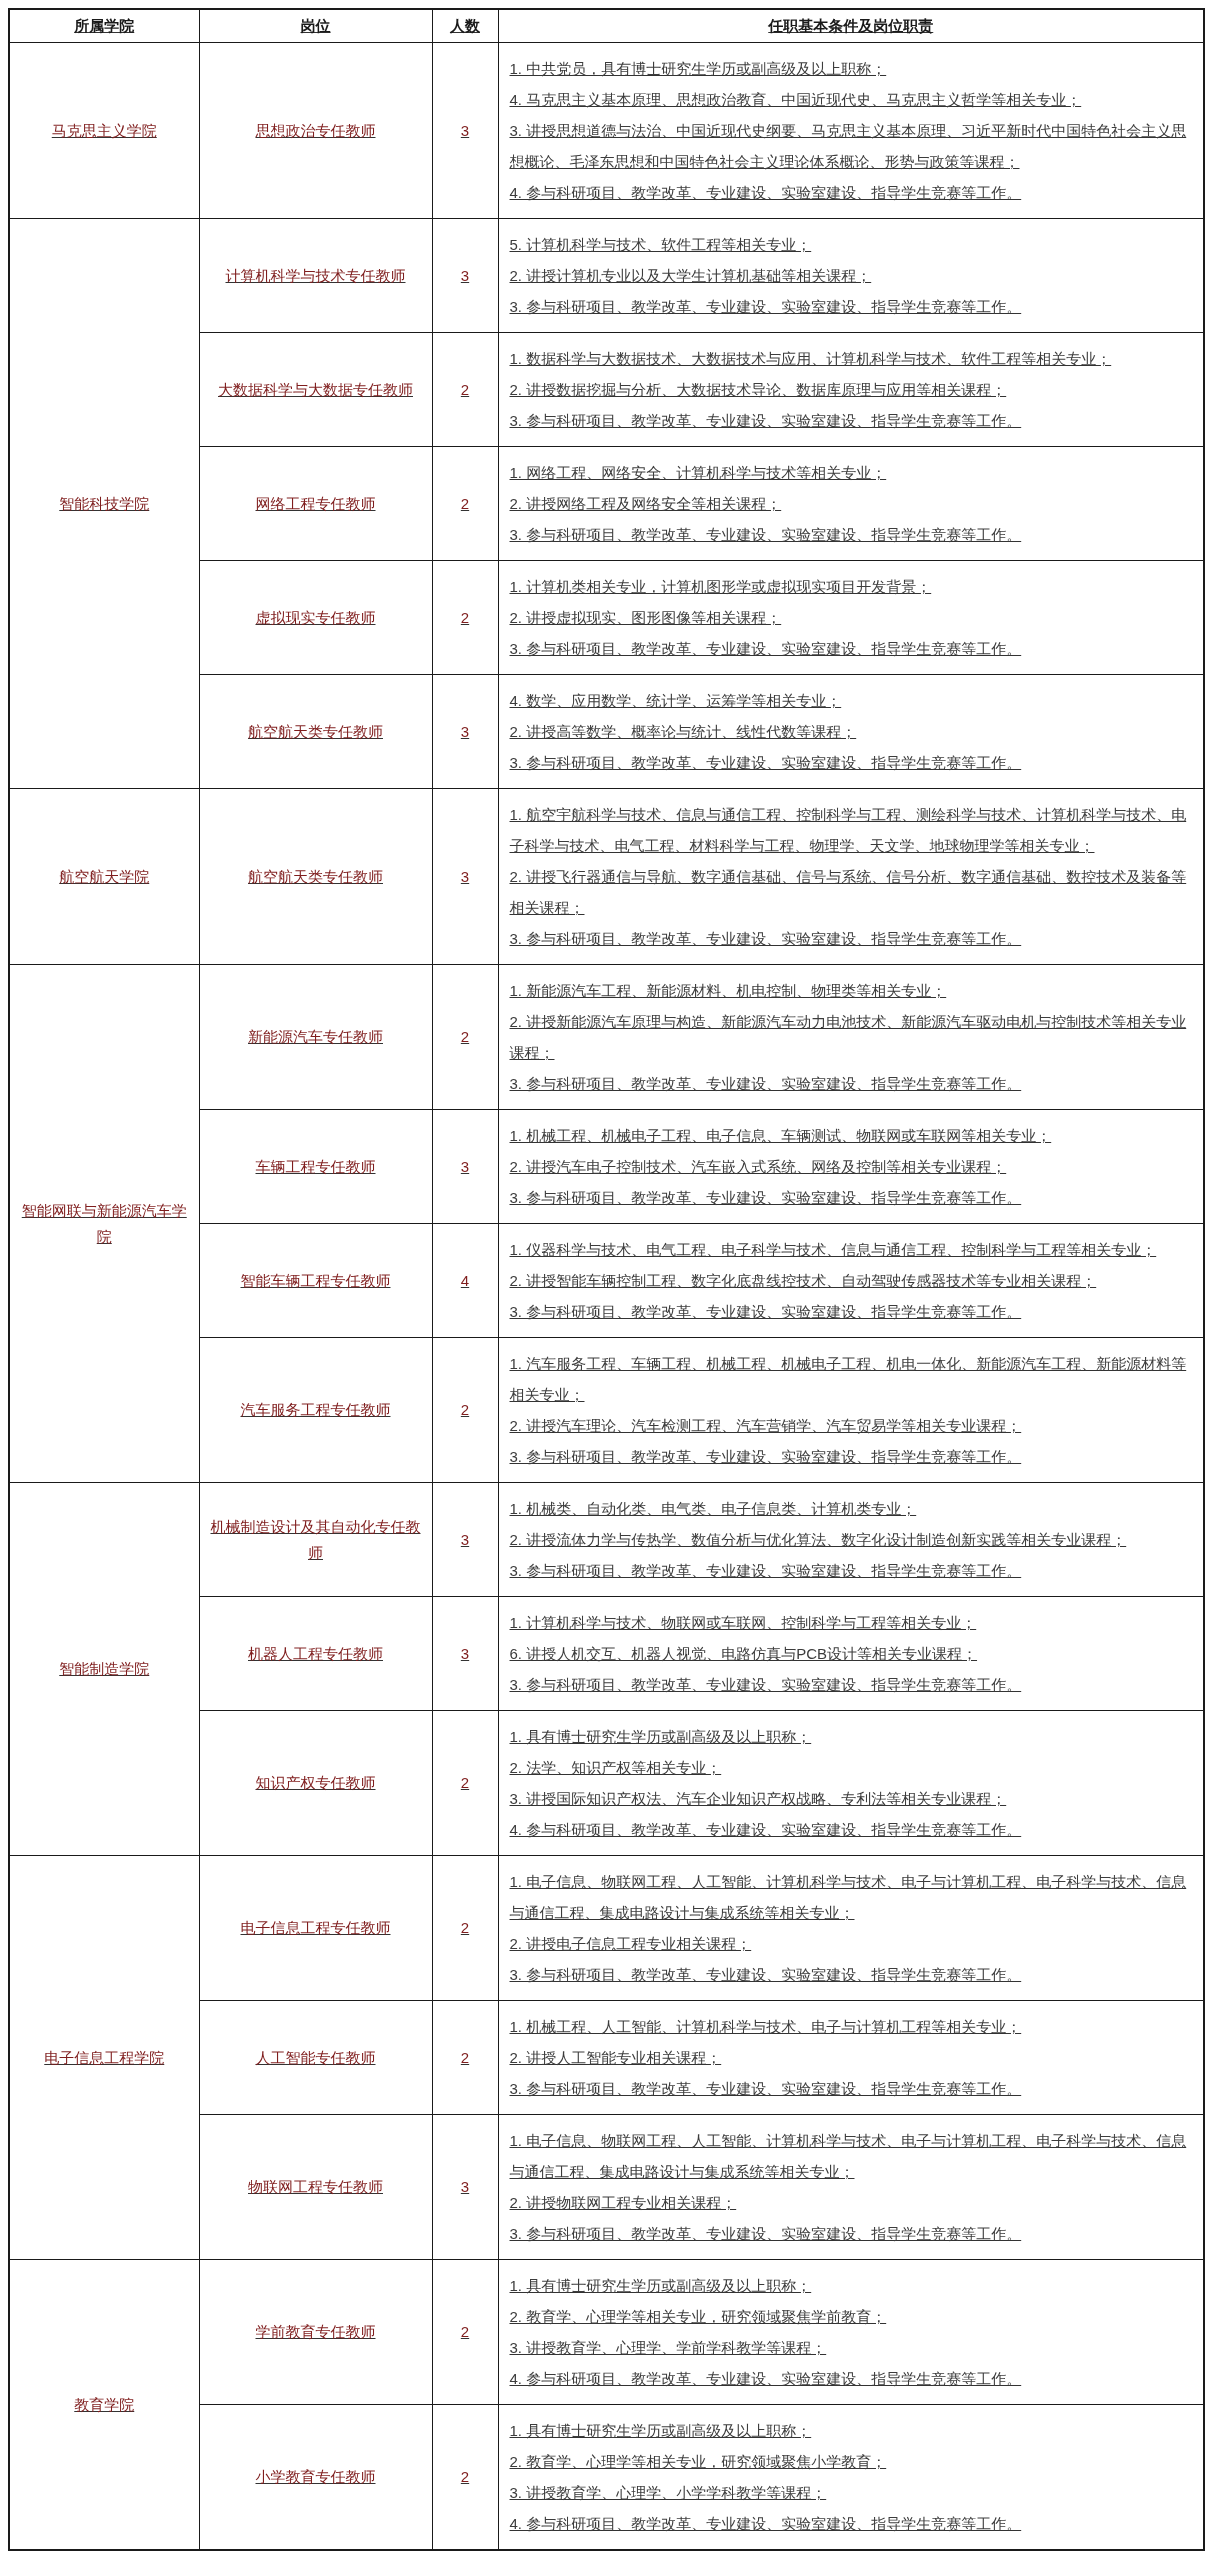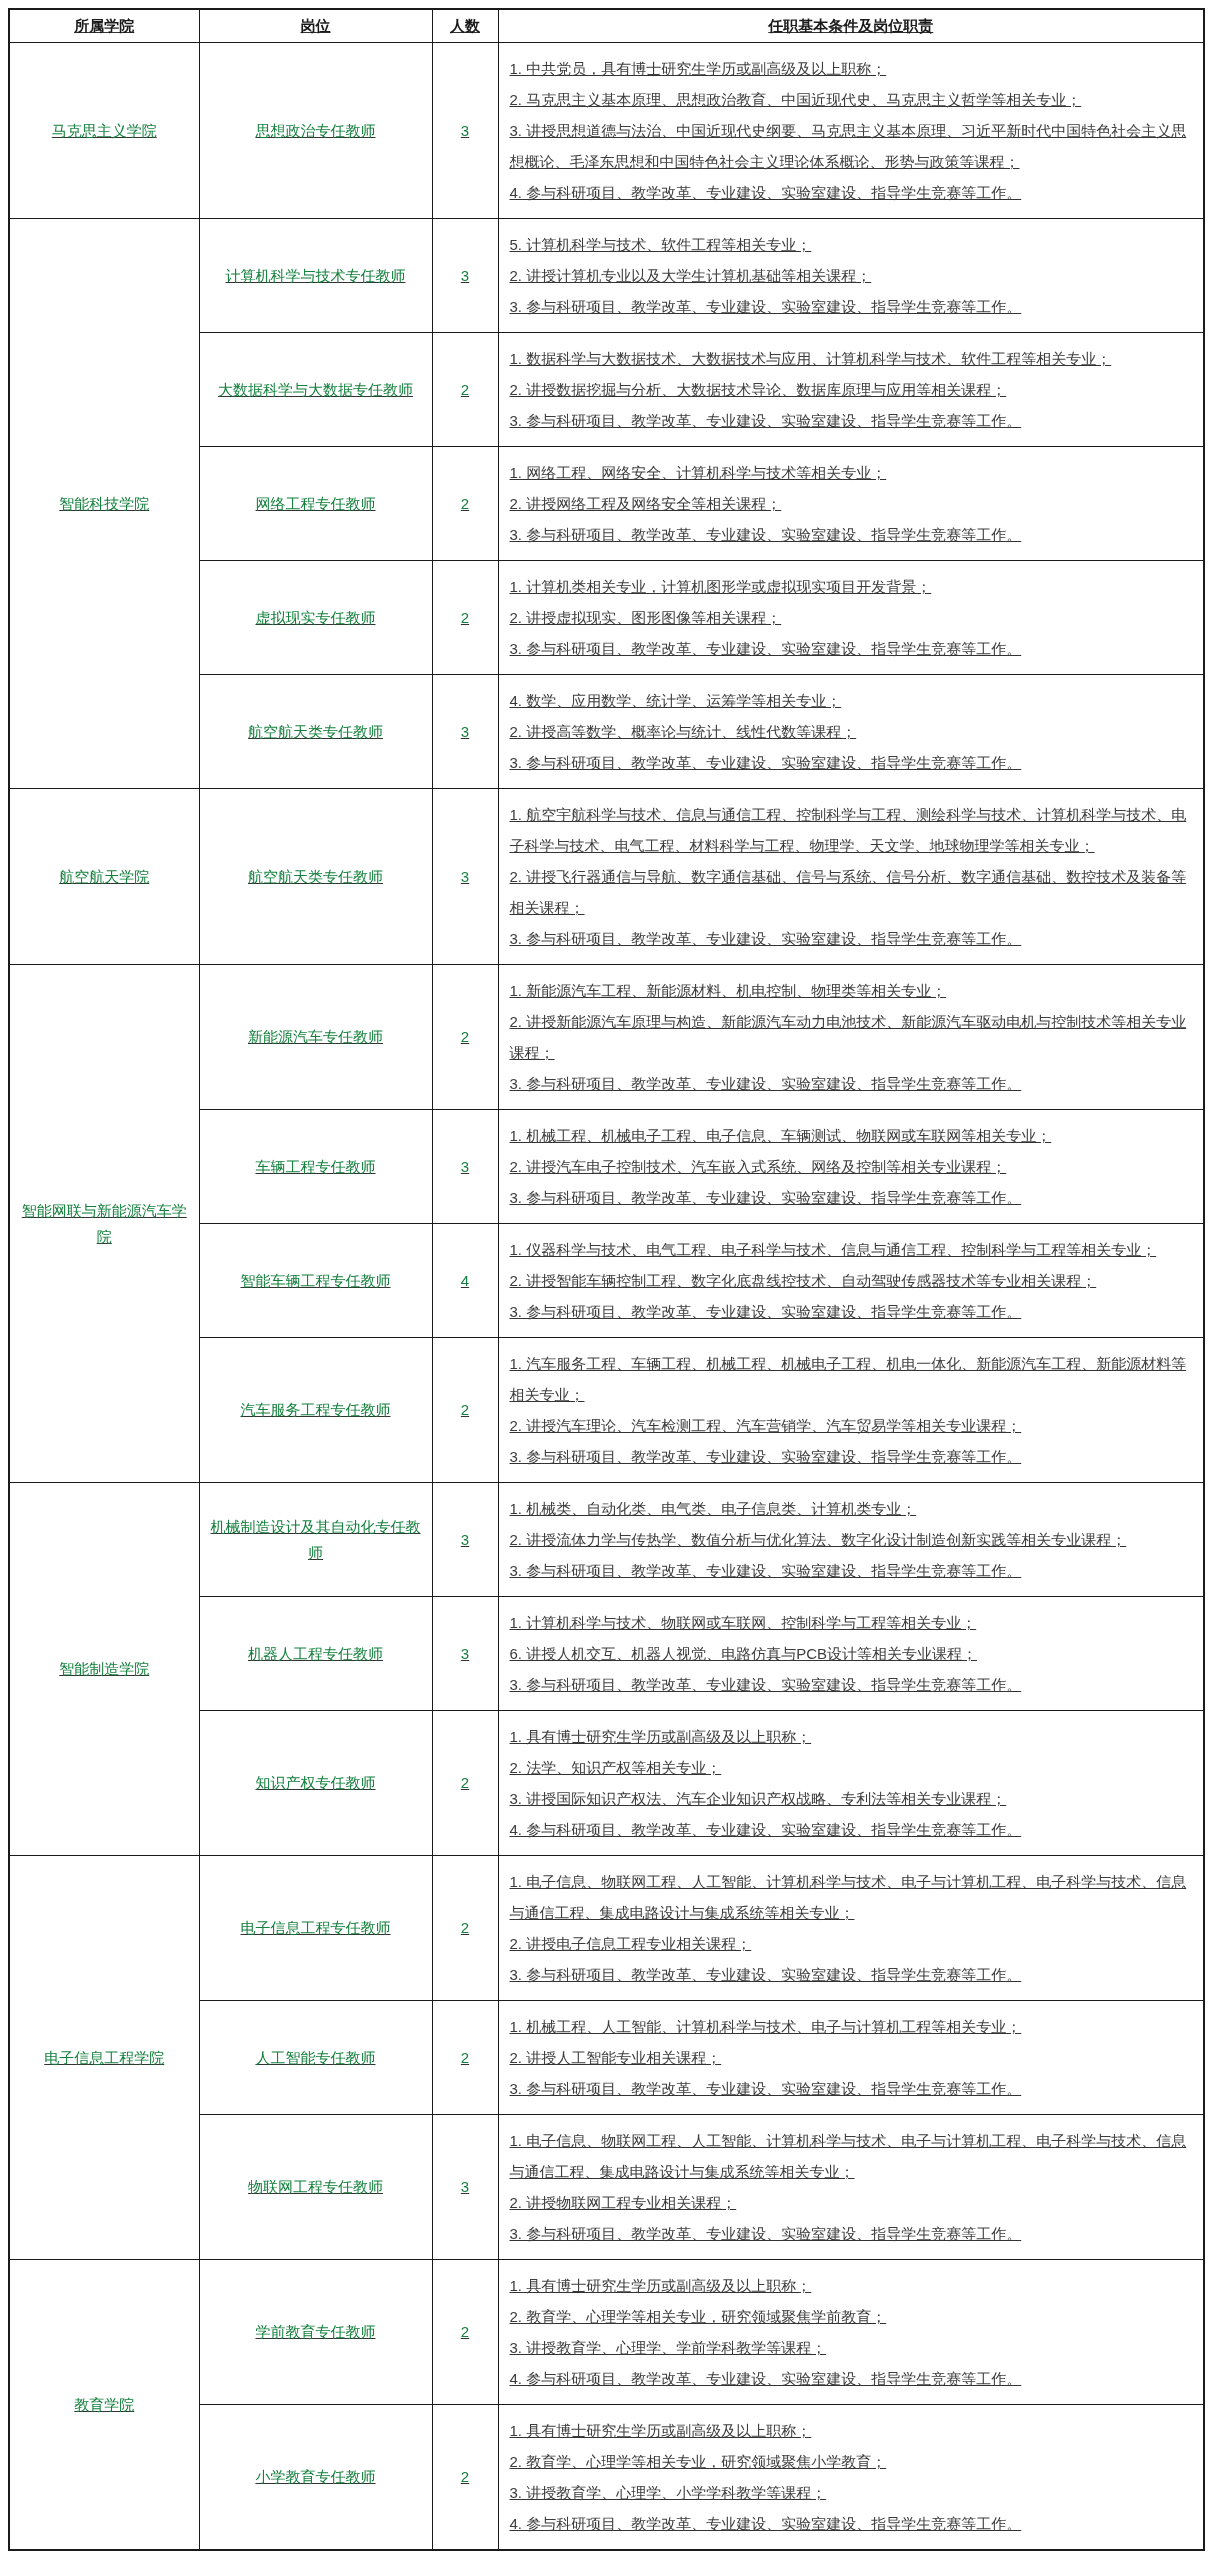--- a/index.html
+++ b/index.html
@@ -26,21 +26,21 @@
     color:#1a1a1a;
     text-align:center;
     height:32px;
     padding:0;
     border-bottom:2px solid #1a1a1a;
   }
   td.college, td.position, td.count{
     text-align:center;
     padding:6px 8px;
     line-height:26px;
-    color:#15803d;
+    color:#7f1d1d;
   }
   td.reqs{
     text-align:left;
     padding:10px 10px 10px 11px;
     color:#3c3c3c;
     margin-left:16px;
   }
   td.reqs .req-line{
     line-height:31px;
     white-space:normal;
@@ -65,21 +65,21 @@
         <th class="hdr">任职基本条件及岗位职责</th>
       </tr>
     </thead>
     <tbody id="table-body">
         <tr>
           <td class="college" rowspan="1">马克思主义学院</td>
           <td class="position">思想政治专任教师</td>
           <td class="count">3</td>
           <td class="reqs">
             <div class="req-line">1. 中共党员，具有博士研究生学历或副高级及以上职称；</div>
-            <div class="req-line">2. 马克思主义基本原理、思想政治教育、中国近现代史、马克思主义哲学等相关专业；</div>
+            <div class="req-line">4. 马克思主义基本原理、思想政治教育、中国近现代史、马克思主义哲学等相关专业；</div>
             <div class="req-line">3. 讲授思想道德与法治、中国近现代史纲要、马克思主义基本原理、习近平新时代中国特色社会主义思想概论、毛泽东思想和中国特色社会主义理论体系概论、形势与政策等课程；</div>
             <div class="req-line">4. 参与科研项目、教学改革、专业建设、实验室建设、指导学生竞赛等工作。</div>
           </td>
         </tr>
         <tr>
           <td class="college" rowspan="5">智能科技学院</td>
           <td class="position">计算机科学与技术专任教师</td>
           <td class="count">3</td>
           <td class="reqs">
             <div class="req-line">5. 计算机科学与技术、软件工程等相关专业；</div>

